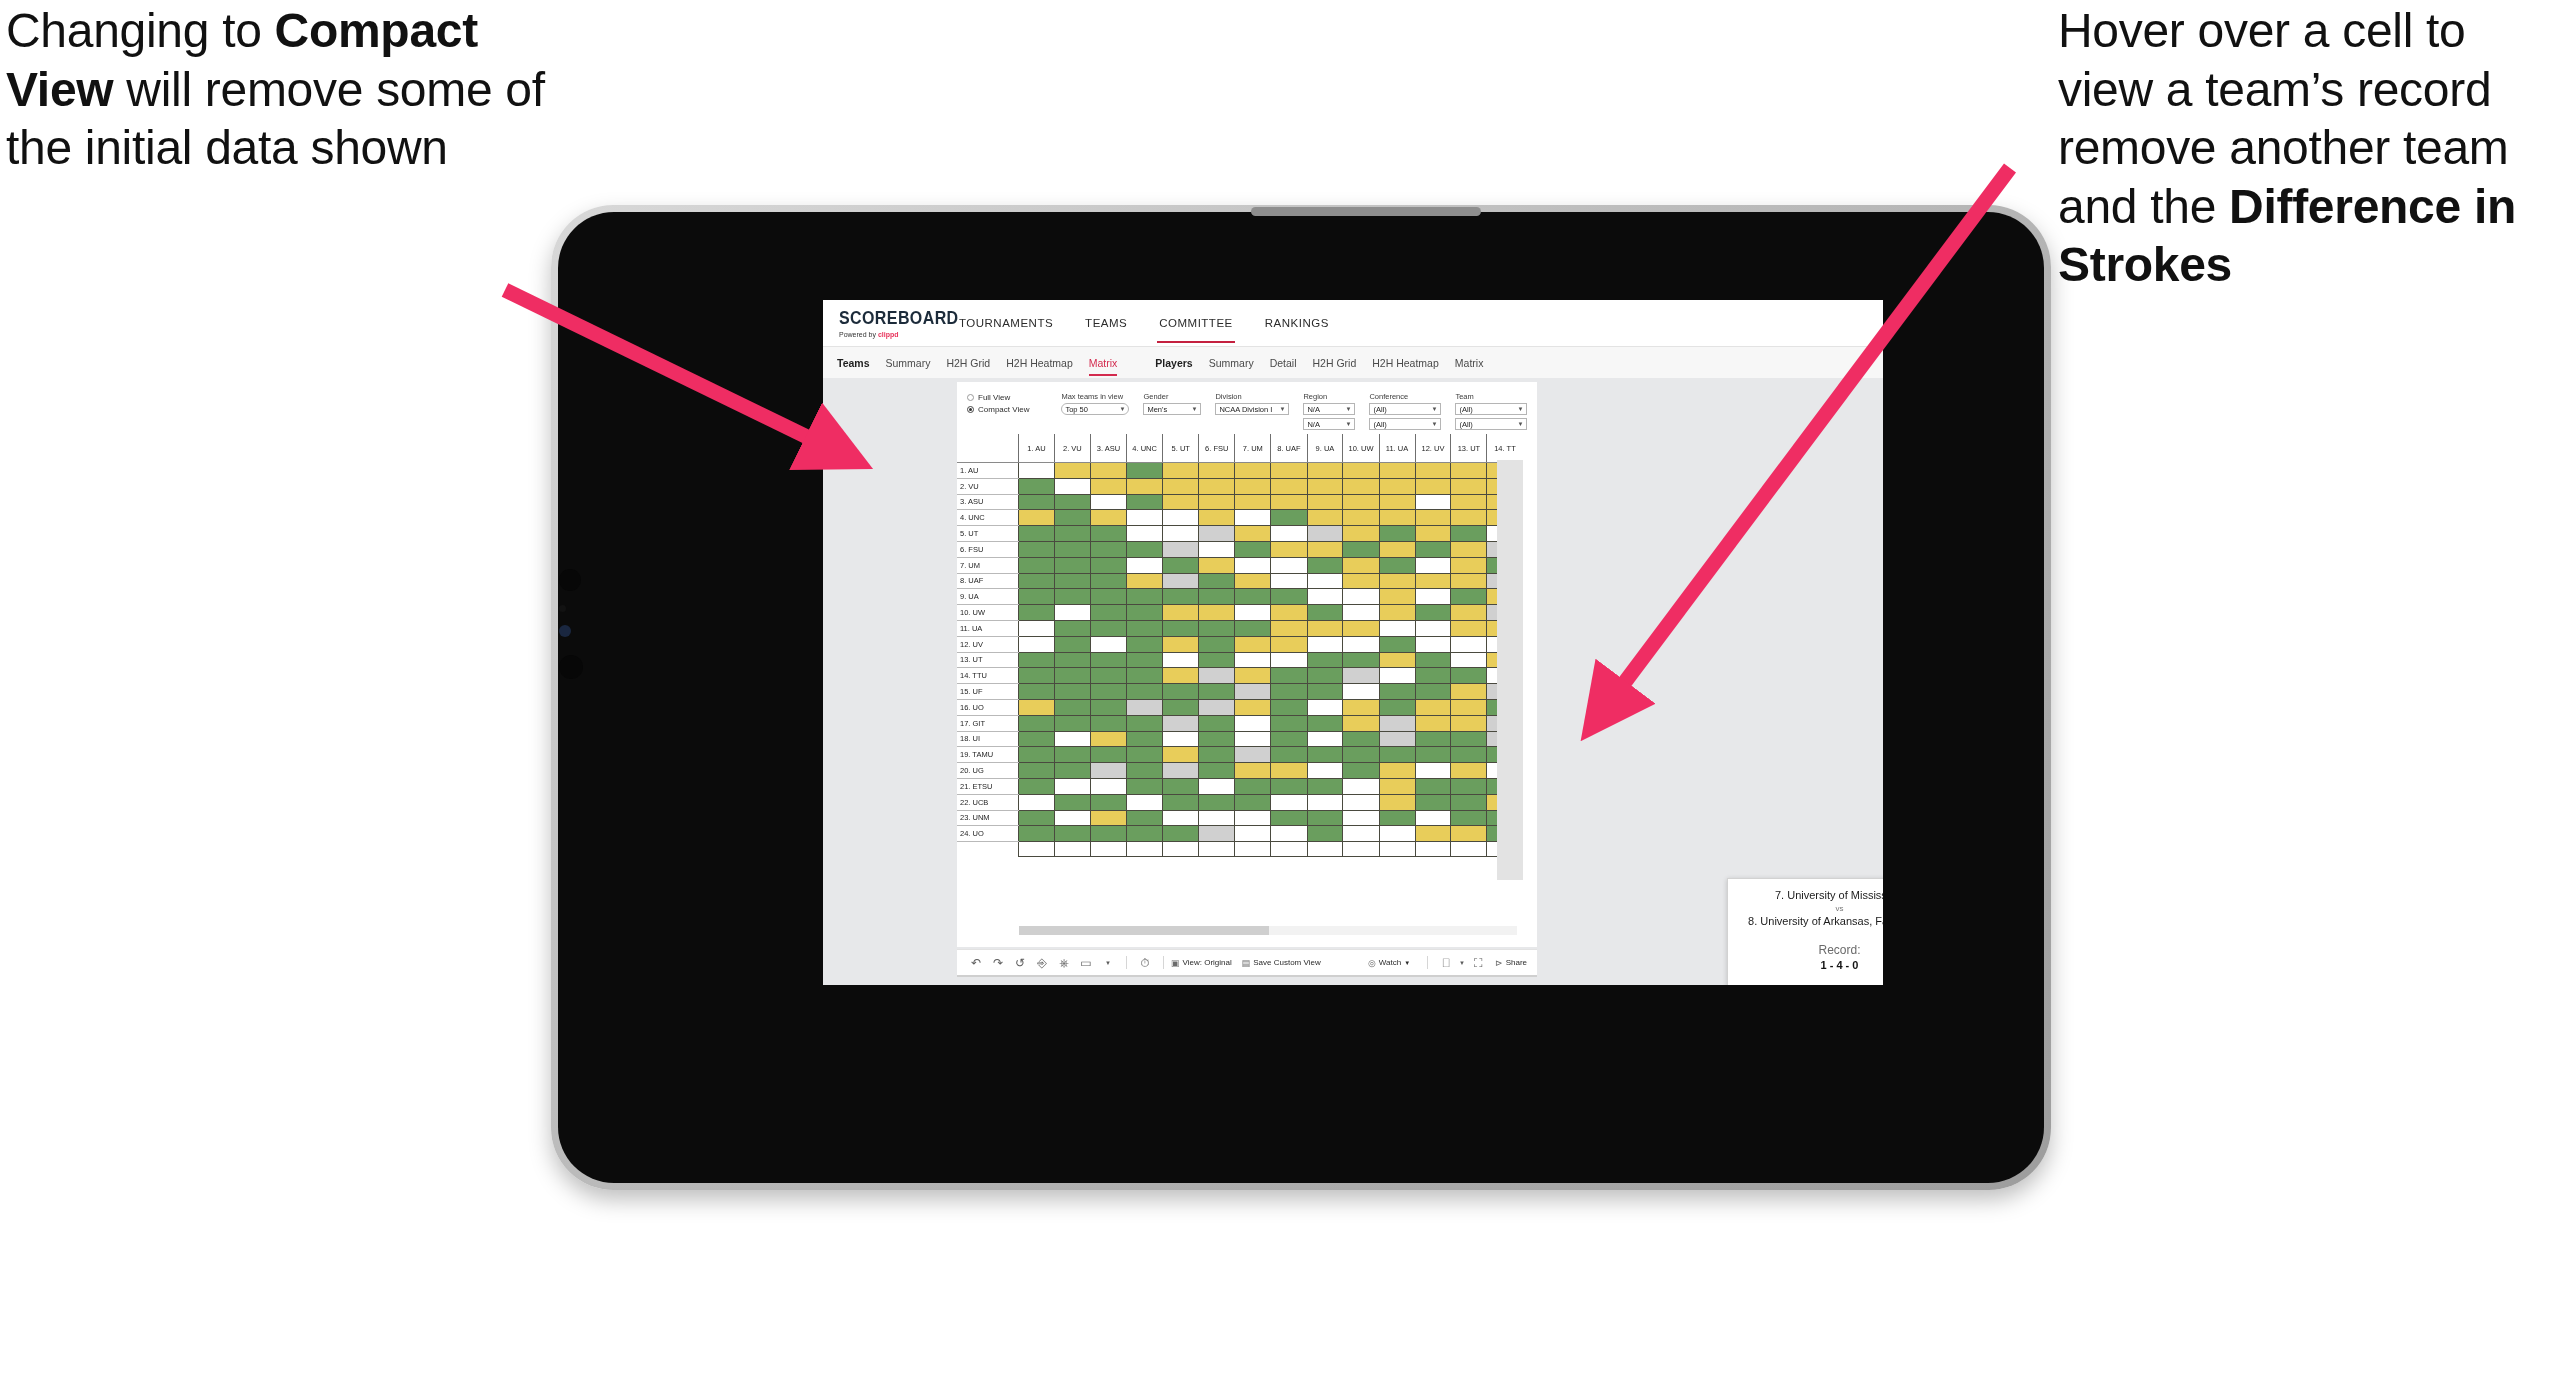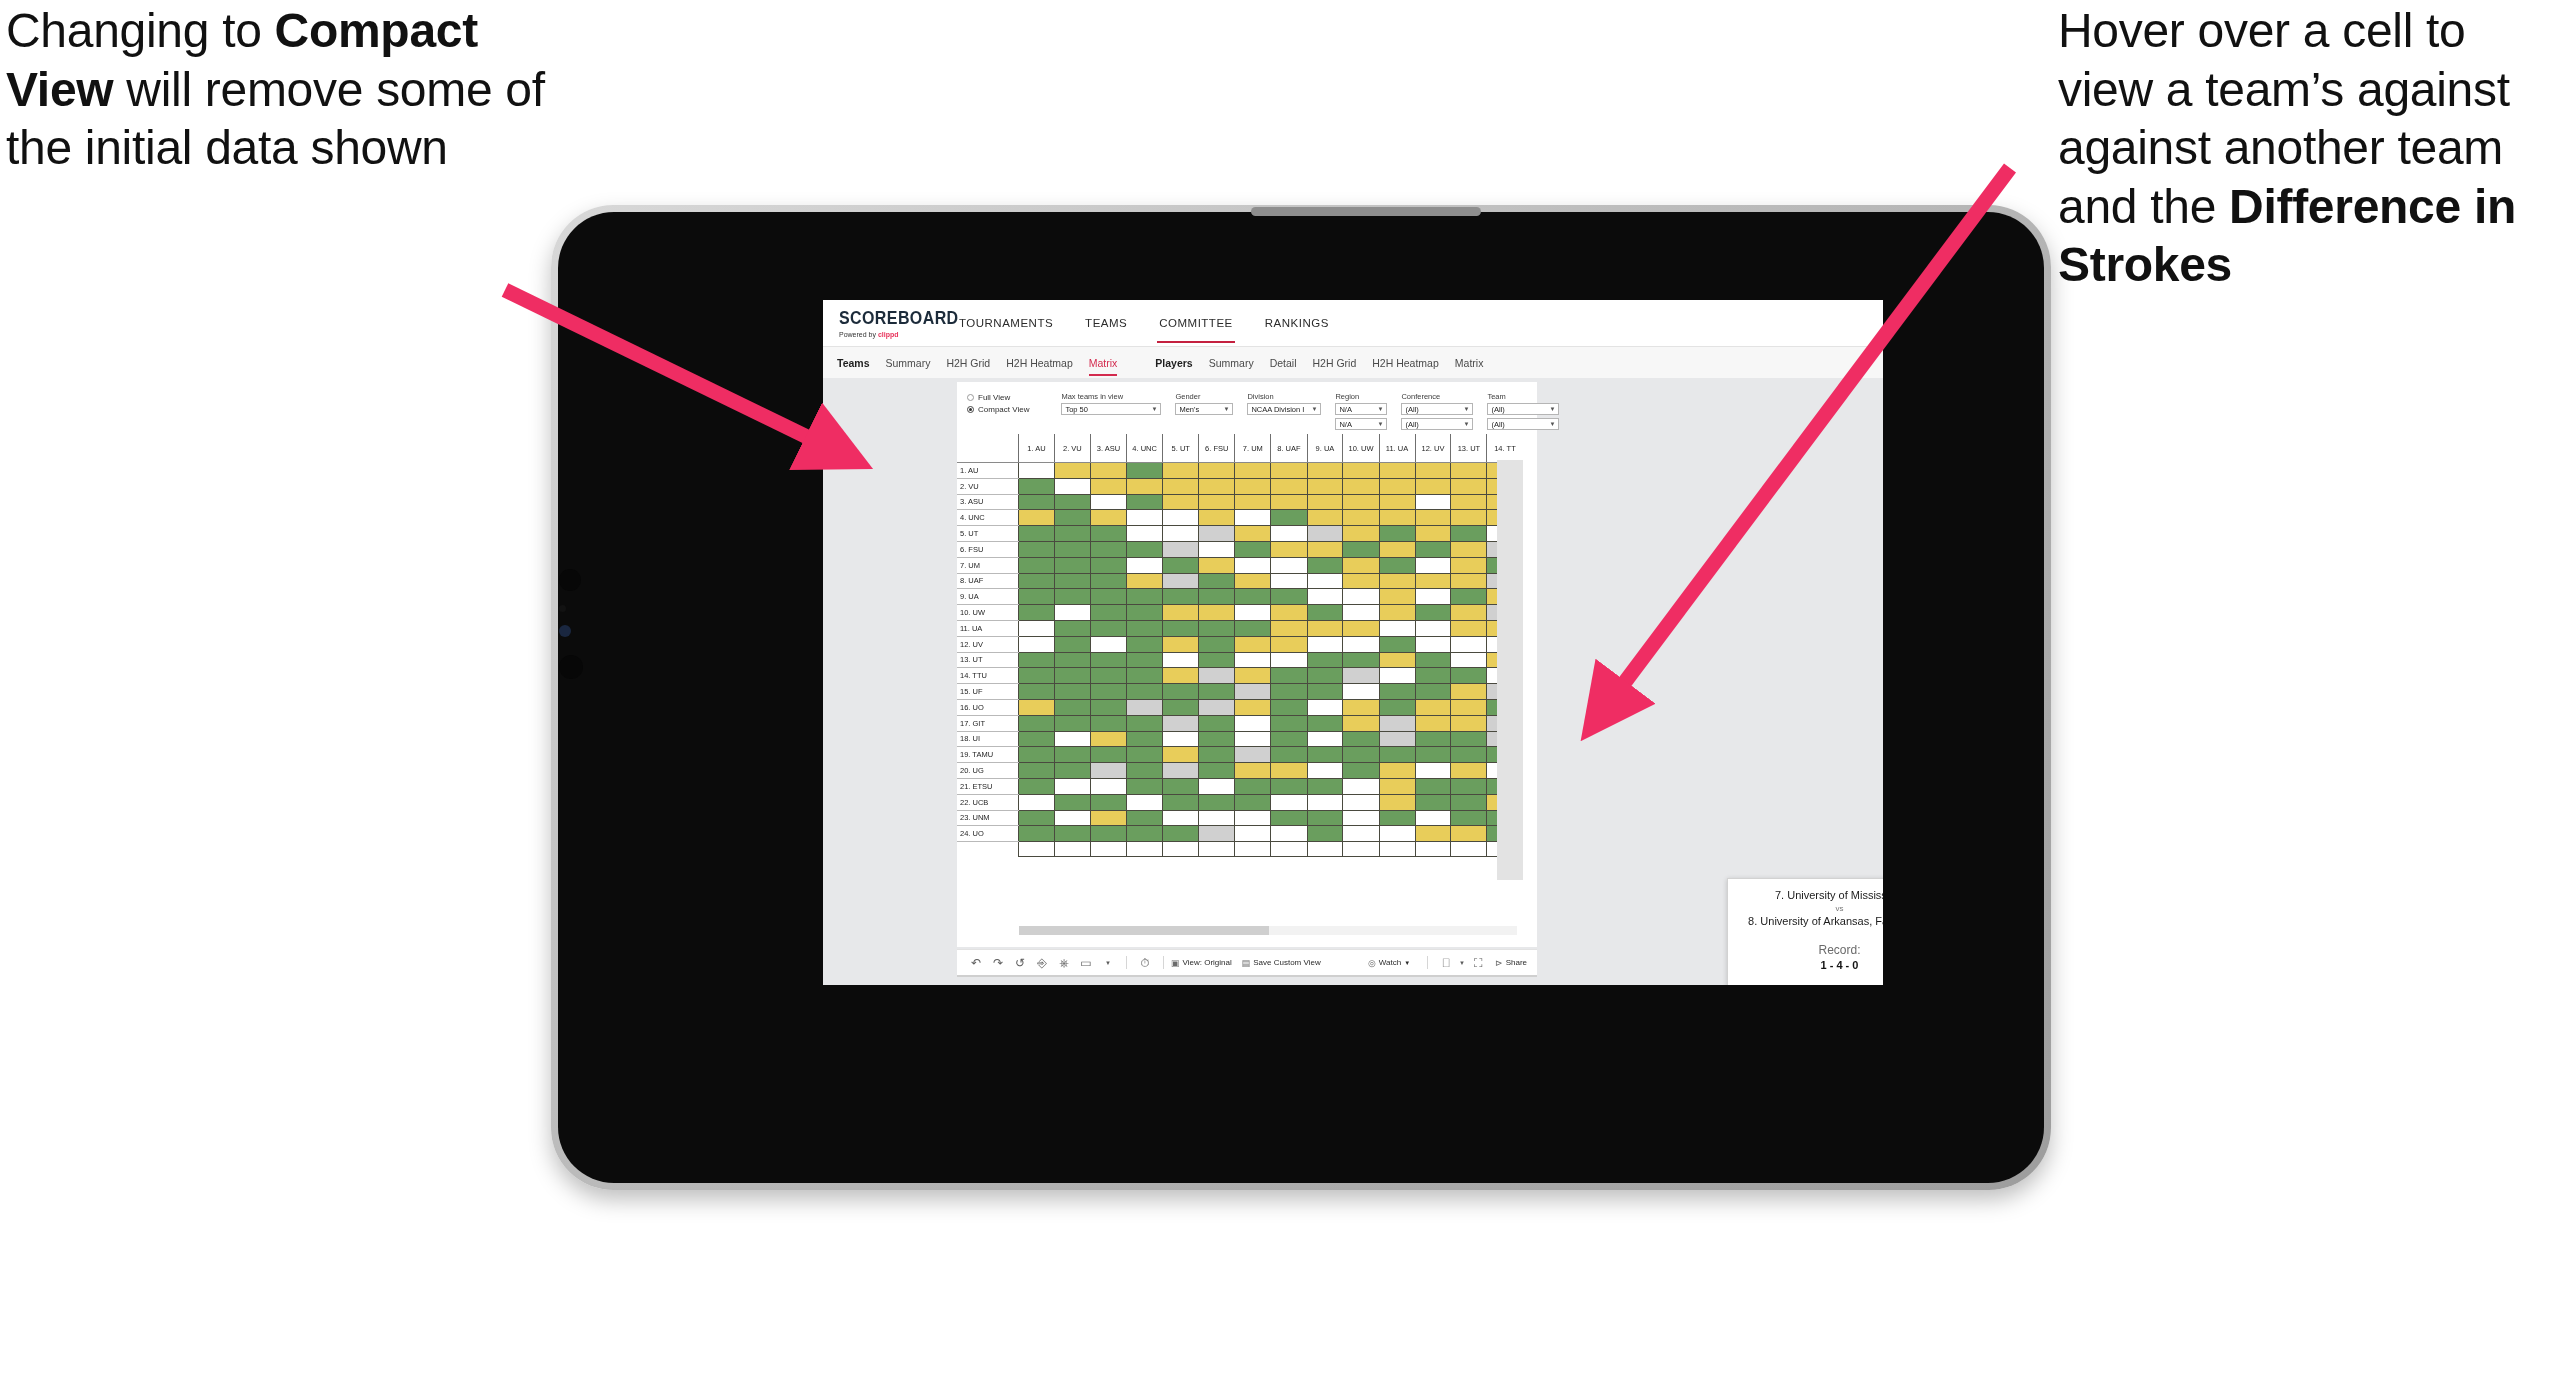--- a/index.html
+++ b/index.html
@@ -67,21 +67,21 @@
   #vizpanel{position:absolute;left:134px;top:4px;width:580px;height:565px;background:#fff;}
 
   
   #filters{display:flex;align-items:flex-start;padding:10px 0 0 10px;box-sizing:border-box;height:48px;}
   .fgroup{margin-right:14px;}
   .flabel{font-size:7.5px;color:#3b3b3b;margin-bottom:2px;white-space:nowrap;}
   .fsel{border:1px solid #b5b5b5;background:#fff;height:12px;display:flex;align-items:center;justify-content:space-between;
         font-size:7.5px;color:#222;padding:0 3px;box-sizing:border-box;margin-bottom:3px;}
   .fsel .cv{overflow:hidden;white-space:nowrap;}
   .fsel .car{font-size:6px;color:#555;margin-left:4px;}
-  .w-maxteams{width:100px;} .w-gender{width:58px;} .w-div{width:74px;}
+  .w-maxteams{width:68px;border-radius:6px;} .w-gender{width:58px;} .w-div{width:74px;}
   .w-region{width:52px;} .w-conf{width:72px;} .w-team{width:72px;}
   
   #radios{margin-right:32px;padding-top:1px;}
   .radio-row{display:flex;align-items:center;margin-bottom:3px;}
   .radio{width:7px;height:7px;border:1px solid #9a9a9a;border-radius:50%;background:#fff;margin-right:4px;
          display:flex;align-items:center;justify-content:center;box-sizing:border-box;}
   .radio.on{border-color:#444;}
   .radio.on i{width:3px;height:3px;border-radius:50%;background:#333;display:block;}
   .rlabel{font-size:8px;color:#2e2e2e;white-space:nowrap;}
 
@@ -137,21 +137,21 @@
   #toolbar-bottomline{position:absolute;left:134px;top:597px;width:580px;height:2px;background:#cfcfcf;}
 </style>
 </head>
 <body>
 
 <div id="callout-left" class="callout">
   <span>Changing to </span><b>Compact View</b><span> will remove some of the initial data shown</span>
 </div>
 
 <div id="callout-right" class="callout">
-  <span>Hover over a cell to view a team’s against against another team and the </span><b>Difference in Strokes</b>
+  <span>Hover over a cell to view a team’s record remove another team and the </span><b>Difference in Strokes</b>
 </div>
 
 <div id="tablet">
   <div id="tablet-outer"></div>
   <div id="tablet-bezel"></div>
   <div id="cam-strip"></div>
   <div class="tb-dot" id="dot1"></div>
   <div class="tb-dot" id="dot2"></div>
   <div class="tb-dot" id="dot3"></div>
   <div class="tb-dot" id="dot4"></div>

